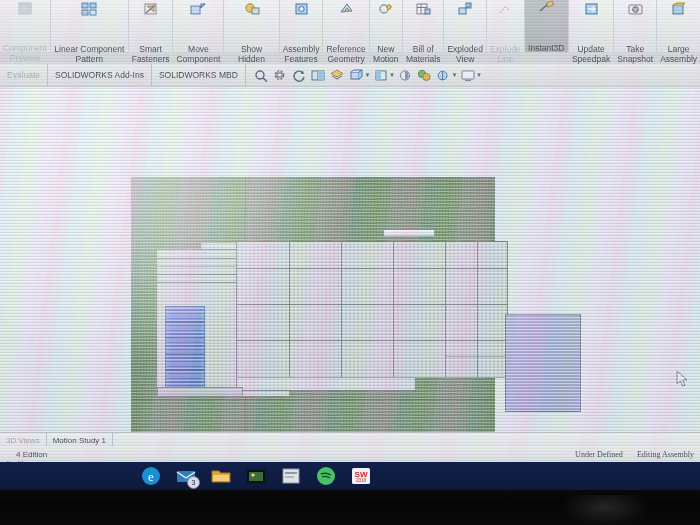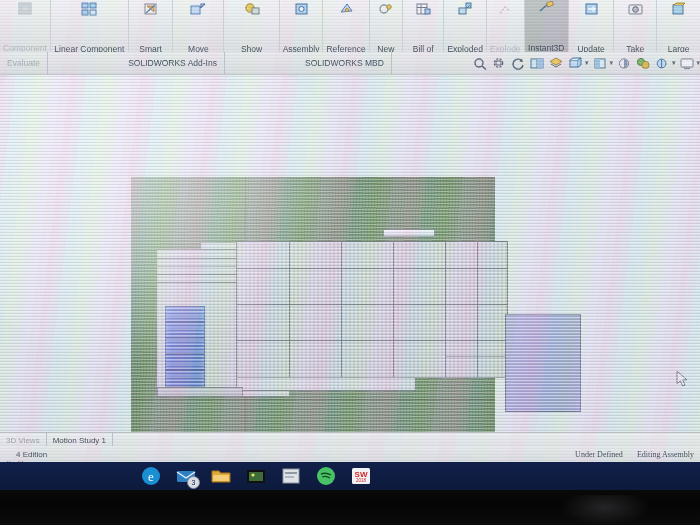--- a/index.html
+++ b/index.html
@@ -46,24 +46,24 @@
       font-size:8.5px;line-height:9.5px;color:#1d2a3a;text-align:center;
       border-right:1px solid #c9ccd0;box-sizing:border-box;}
   .rb .ico{height:15px;display:flex;align-items:center;justify-content:center;
            margin-bottom:1px;}
   .rb.dim{color:#a9b0b8;}
   .rb.active{background:linear-gradient(180deg,#b9bcc0,#a6aaae);}
   .rb .lbl{white-space:pre-line;margin-top:28px;}
   .rb .caret{font-size:7px;line-height:6px;color:#49566a;margin-top:1px;}
 
   
-  #tabbar{position:absolute;left:0;top:52px;width:700px;height:22px;
+  #tabbar{position:absolute;left:0;top:64px;width:700px;height:22px;
           background:linear-gradient(180deg,#e9ebec,#d7dadd);
           border-bottom:1px solid #b6babe;display:flex;align-items:center;
-          z-index:21;justify-content:space-between;}
+          z-index:21;}
   .tab{font-size:8.5px;color:#1b2a3b;padding:3px 7px;
        border-right:1px solid #b6babe;height:100%;
        display:flex;align-items:center;box-sizing:border-box;}
   .tab.dim{color:#9aa2aa;}
   #viewtools{display:flex;align-items:center;gap:4px;padding-left:8px;}
   .vt{width:15px;height:15px;display:flex;align-items:center;justify-content:center;}
   .vtc{font-size:7px;color:#3a4654;margin-left:-2px;}
 
   
   #graphics{position:absolute;left:0;top:74px;width:700px;height:358px;

